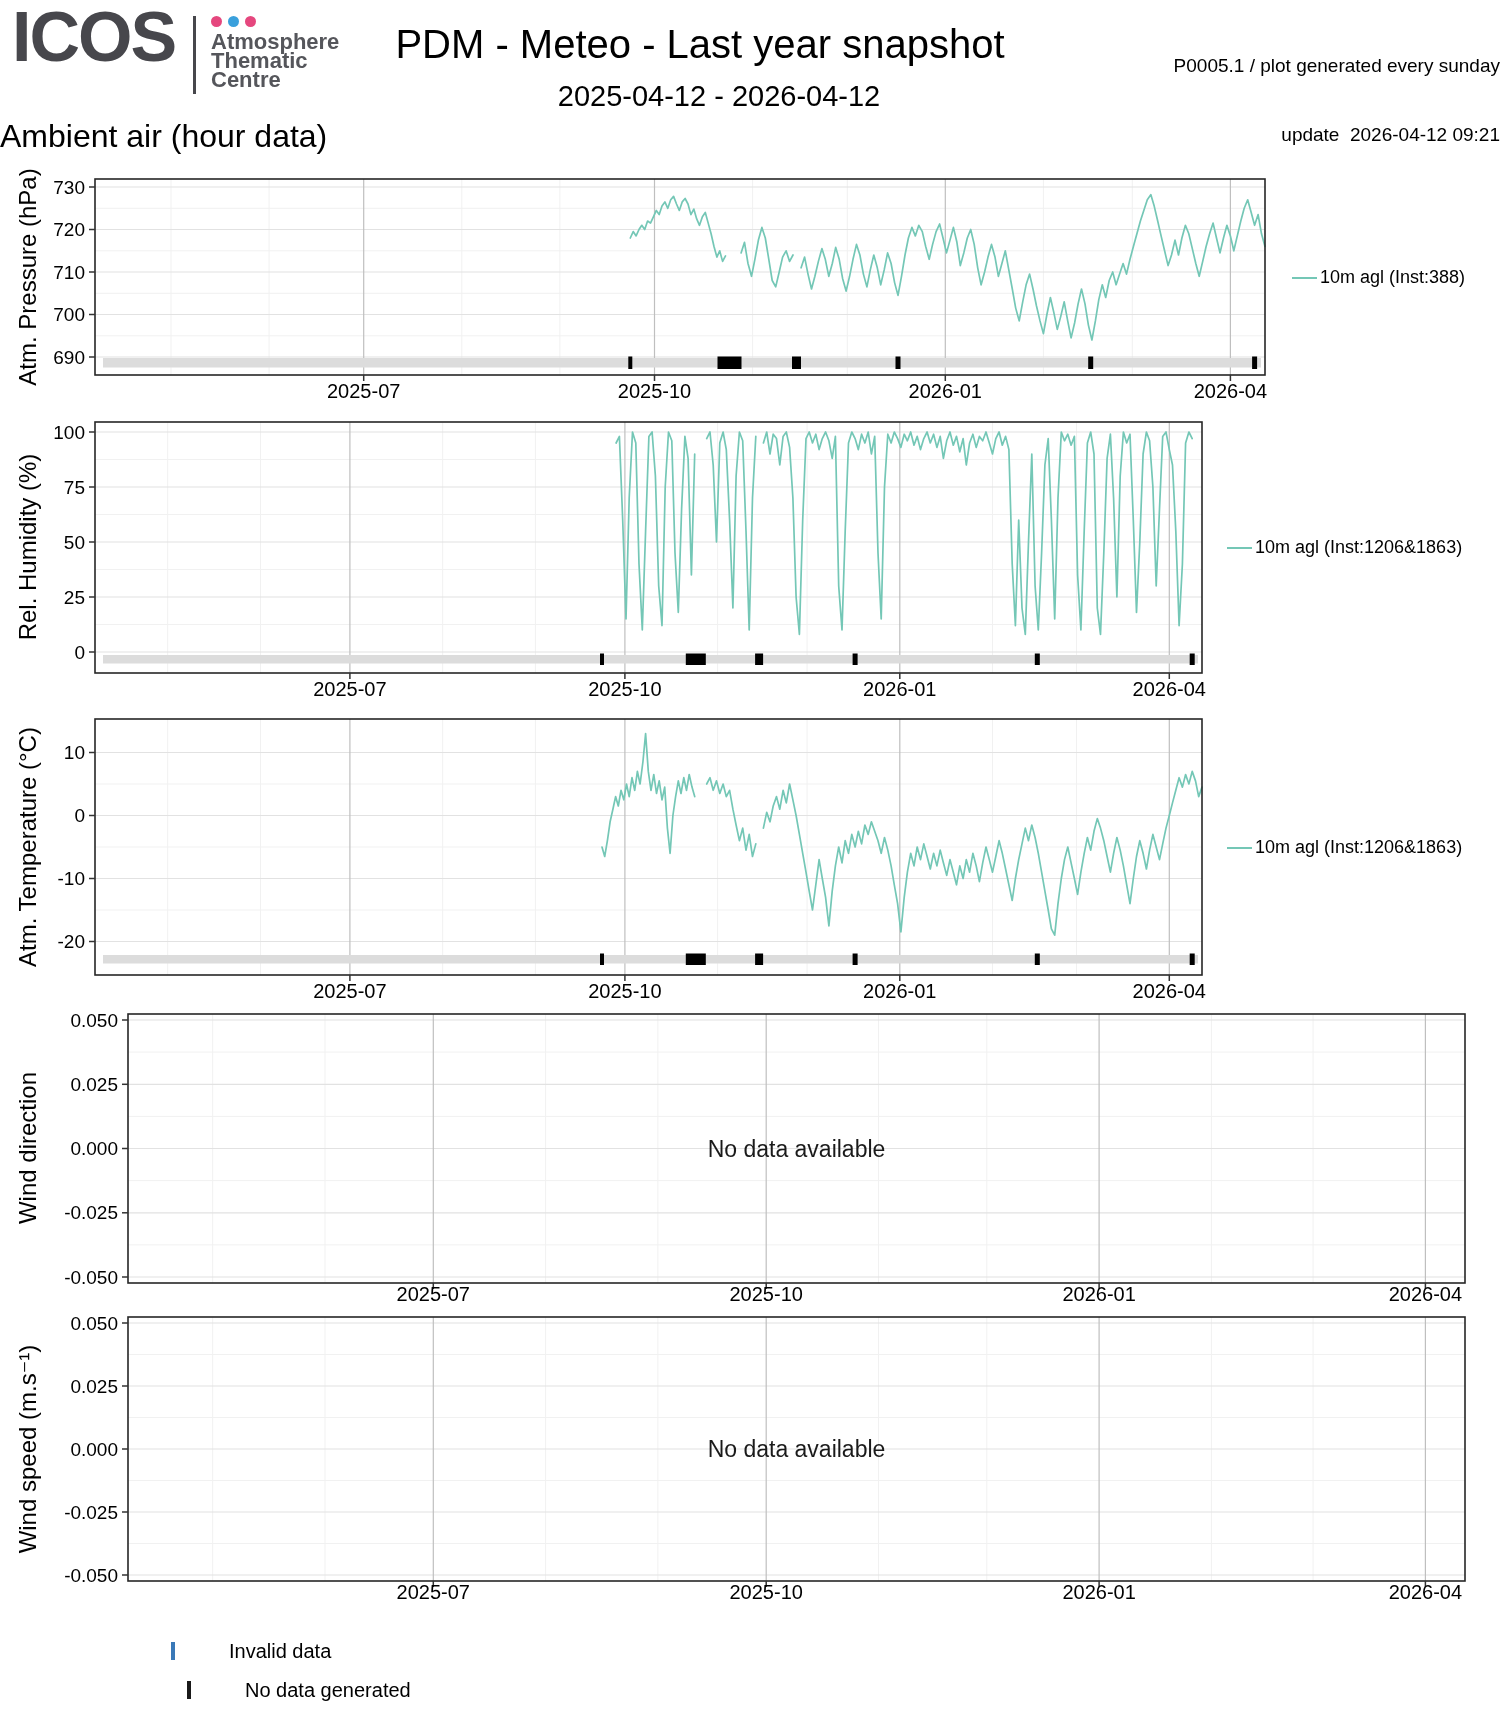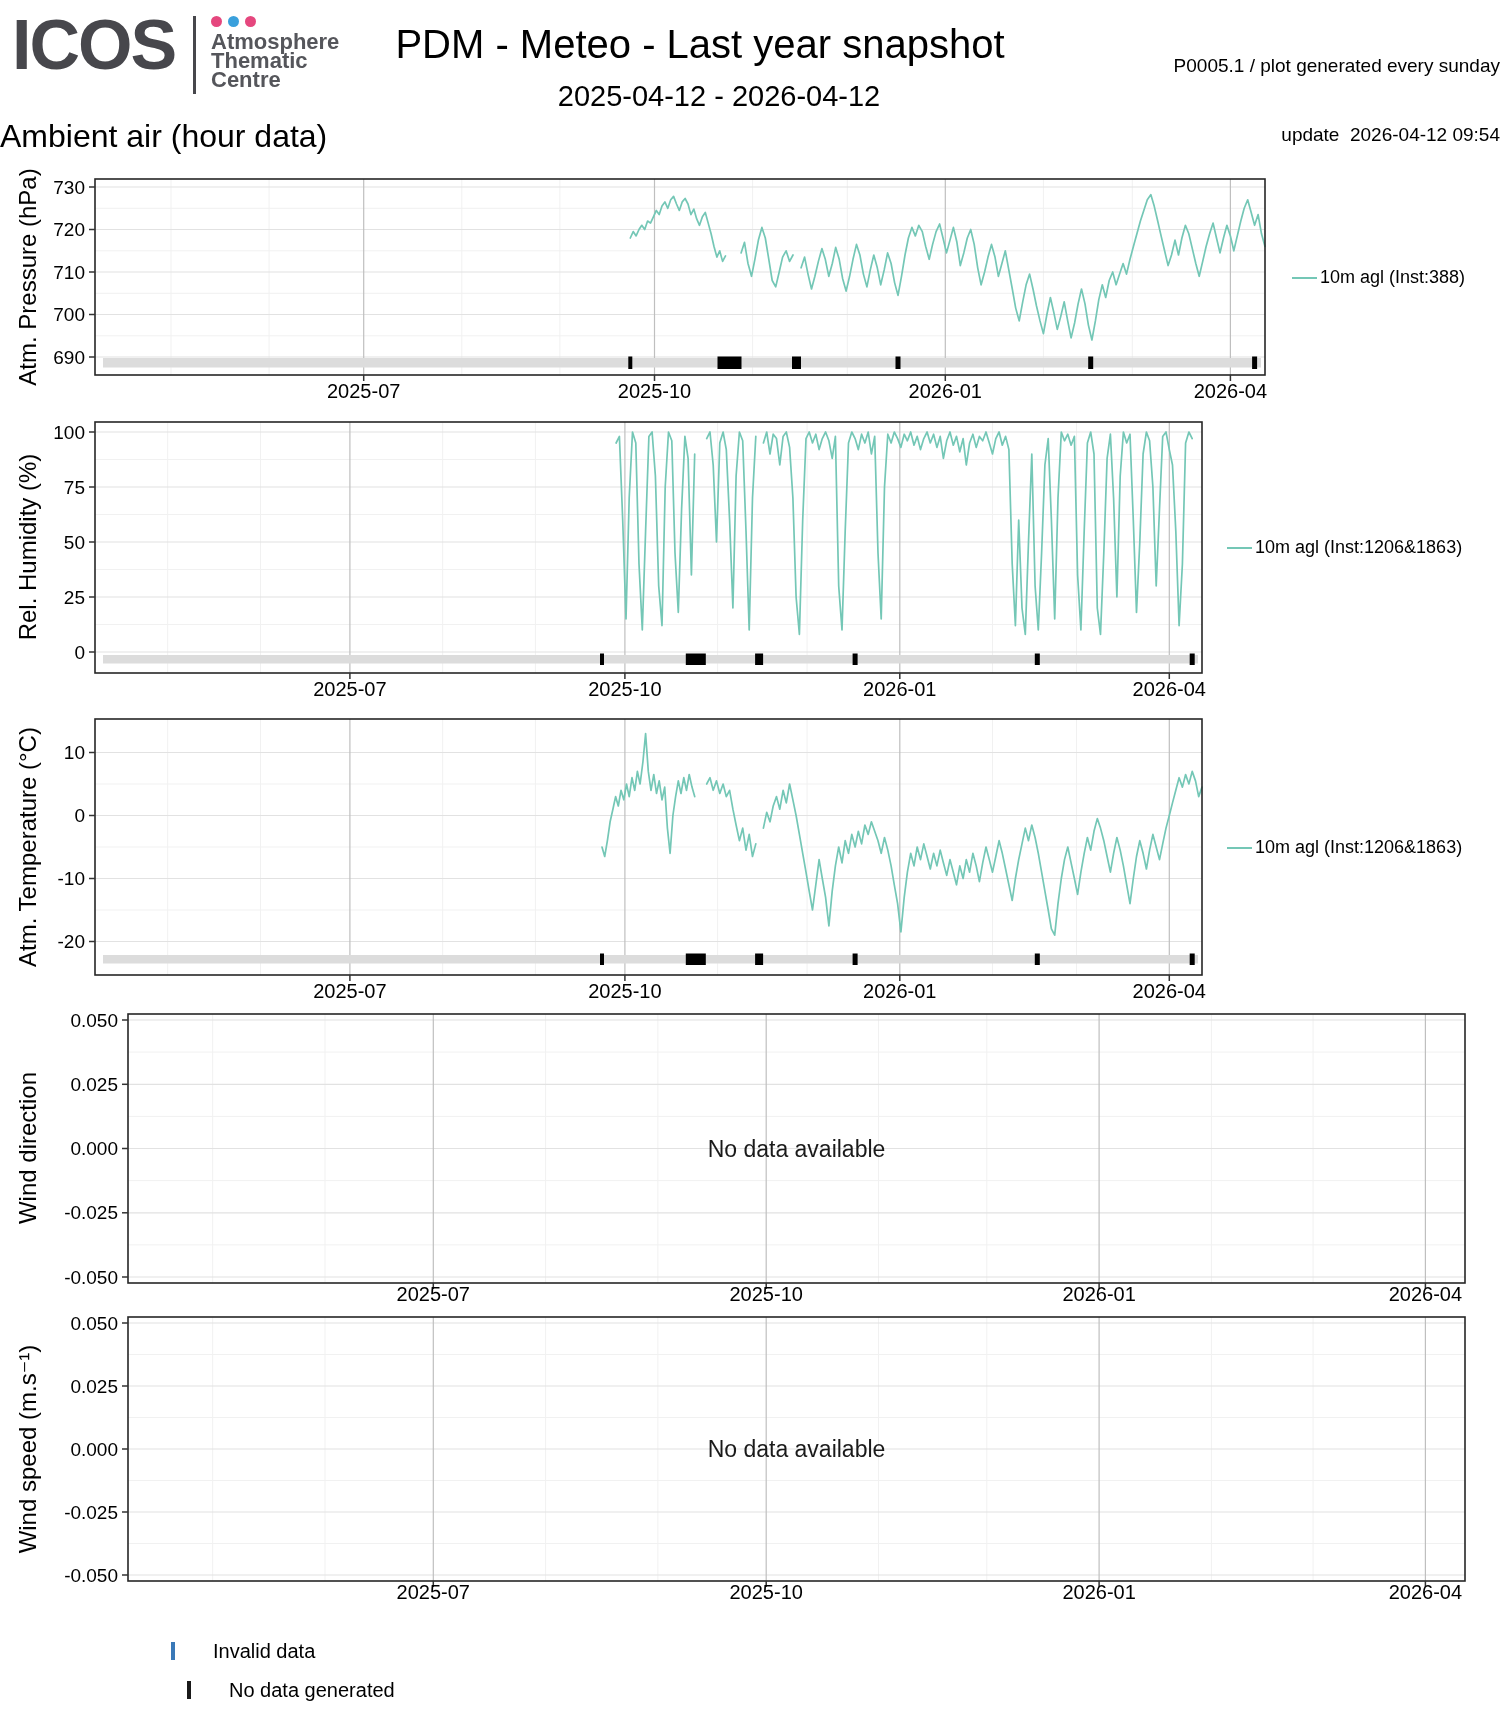--- a/index.html
+++ b/index.html
@@ -1,36 +1,36 @@
 <!DOCTYPE html>
 <html><head>
 <meta charset="utf-8">
 <style>
   html,body{margin:0;padding:0;background:#fff;}
   body{width:1500px;height:1725px;position:relative;overflow:hidden;
        font-family:"Liberation Sans","DejaVu Sans",sans-serif;color:#000;}
   .abs{position:absolute;}
   
-  .logo-text{left:12px;top:10px;font-size:70px;font-weight:800;letter-spacing:-2px;color:#47474c;line-height:1;}
+  .logo-text{left:12px;top:2px;font-size:70px;font-weight:800;letter-spacing:-2px;color:#47474c;line-height:1;}
   .logo-sep{left:193px;top:16px;width:3px;height:78px;background:#47474c;}
   .logo-dots{left:211px;top:16px;display:flex;gap:6px;}
   .logo-dots span{width:11px;height:11px;border-radius:50%;display:inline-block;}
   .logo-unit{left:211px;top:32px;font-size:22px;font-weight:700;color:#55565b;line-height:19px;}
   .page-title{left:17px;top:22px;width:1366px;text-align:center;font-size:40px;}
   .range-subtitle{left:0;top:80px;width:1366px;text-align:center;font-size:29px;margin-left:36px;}
   .group-title{left:0;top:118px;width:1294px;font-size:32px;}
   .plot-note{right:0;top:8px;text-align:right;font-size:19px;line-height:23px;white-space:pre;}
   
   .ytitle{position:absolute;width:420px;height:30px;line-height:30px;text-align:center;
           font-size:24px;transform:translate(-50%,-50%) rotate(-90deg);}
   
   .plegend{position:absolute;display:flex;align-items:center;font-size:18px;}
   .plegend .sample{display:inline-block;width:25px;height:0;border-top:2.5px solid #74c7b6;margin-right:3px;}
   
-  .bl-row{position:absolute;display:flex;align-items:center;height:22px;}
+  .bl-row{position:absolute;display:flex;align-items:center;height:22px;gap:16px;}
   .bl-tick{width:4px;height:18px;display:inline-block;}
   .bl-label{margin-left:38px;font-size:20px;}
   #charts-svg{left:0;top:0;}
 </style>
 </head>
 <body>
 
 <div class="abs logo-text">ICOS</div>
 <div class="abs logo-sep"></div>
 <div class="abs logo-dots">
@@ -42,21 +42,21 @@
   <div>Atmosphere</div>
   <div>Thematic</div>
   <div>Centre</div>
 </div>
 
 <div class="abs page-title">PDM - Meteo - Last year snapshot</div>
 <div class="abs range-subtitle">2025-04-12 - 2026-04-12</div>
 <div class="abs group-title">Ambient air (hour data)</div>
 <div class="abs plot-note">
   <div>P0005.1 / plot generated every sunday</div>
-  <div>update  2026-04-12 09:54</div>
+  <div>update  2026-04-12 09:21</div>
 </div>
 
 <div class="ytitle" style="left:28px;top:277px;">Atm. Pressure (hPa)</div>
 <div class="ytitle" style="left:28px;top:547px;">Rel. Humidity (%)</div>
 <div class="ytitle" style="left:28px;top:847px;">Atm. Temperature (°C)</div>
 <div class="ytitle" style="left:28px;top:1148px;">Wind direction</div>
 <div class="ytitle" style="left:28px;top:1449px;">Wind speed (m.s⁻¹)</div>
 
 <div id="charts-svg" class="abs"><svg xmlns="http://www.w3.org/2000/svg" width="1500" height="1725" viewBox="0 0 1500 1725">
       <g>

